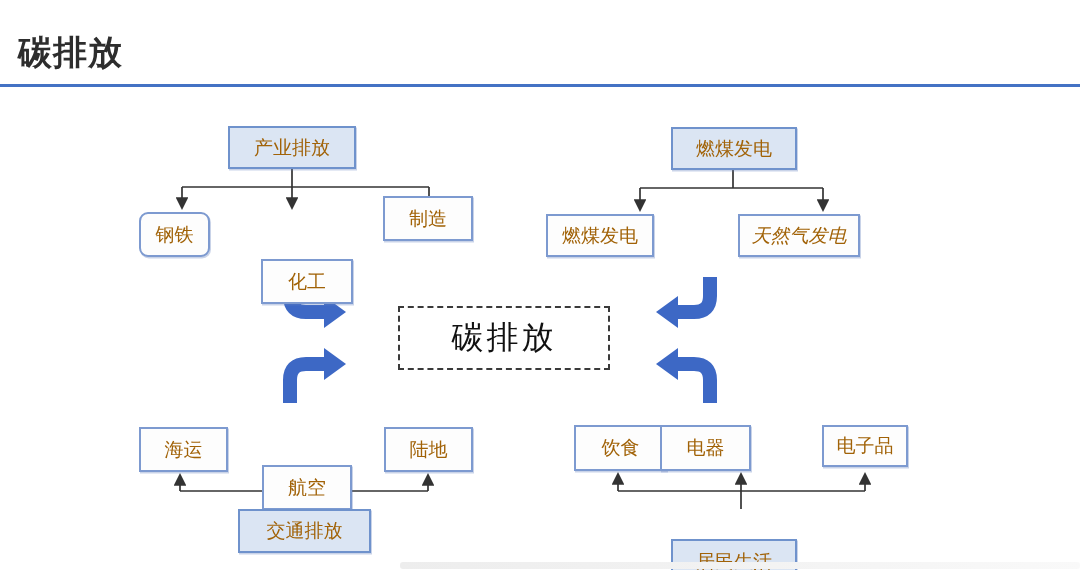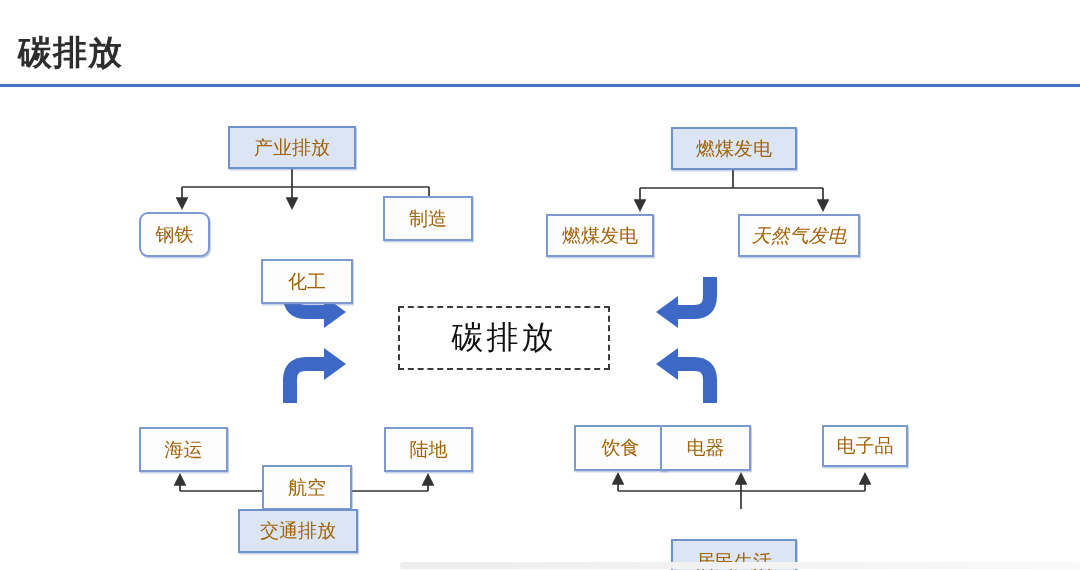--- a/index.html
+++ b/index.html
@@ -31,21 +31,21 @@
   .n-steel{left:139px;top:212px;width:71px;height:45px;border-radius:9px;}
   .n-chem{left:261px;top:211px;width:92px;height:45px;margin-top:48px;}
   .n-manu{left:383px;top:196px;width:90px;height:45px;}
   .n-pp{left:671px;top:127px;width:126px;height:43px;}
   .n-coal{left:546px;top:214px;width:108px;height:43px;}
   .n-gas{left:738px;top:214px;width:122px;height:43px;font-style:italic;}
   .n-center{left:398px;top:306px;width:212px;height:64px;}
   .n-sea{left:139px;top:427px;width:89px;height:45px;}
   .n-air{left:262px;top:427px;width:90px;height:45px;margin-top:38px;}
   .n-land{left:384px;top:427px;width:89px;height:45px;}
-  .n-tp{left:238px;top:509px;width:120px;height:44px;}
+  .n-tp{left:238px;top:509px;width:133px;height:44px;}
   .n-food{left:574px;top:425px;width:93px;height:46px;}
   .n-appl{left:660px;top:425px;width:91px;height:46px;}
   .n-elec{left:822px;top:425px;width:86px;height:42px;}
   .n-rp{left:671px;top:509px;width:126px;height:45px;margin-top:30px;}
   .bottom-strip{
     position:absolute;left:400px;top:562px;width:680px;height:7px;
     background:linear-gradient(90deg,#ededed 0%,#f3f3f3 55%,#f9f9f9 100%);
     border-radius:3px;
   }
 </style>

